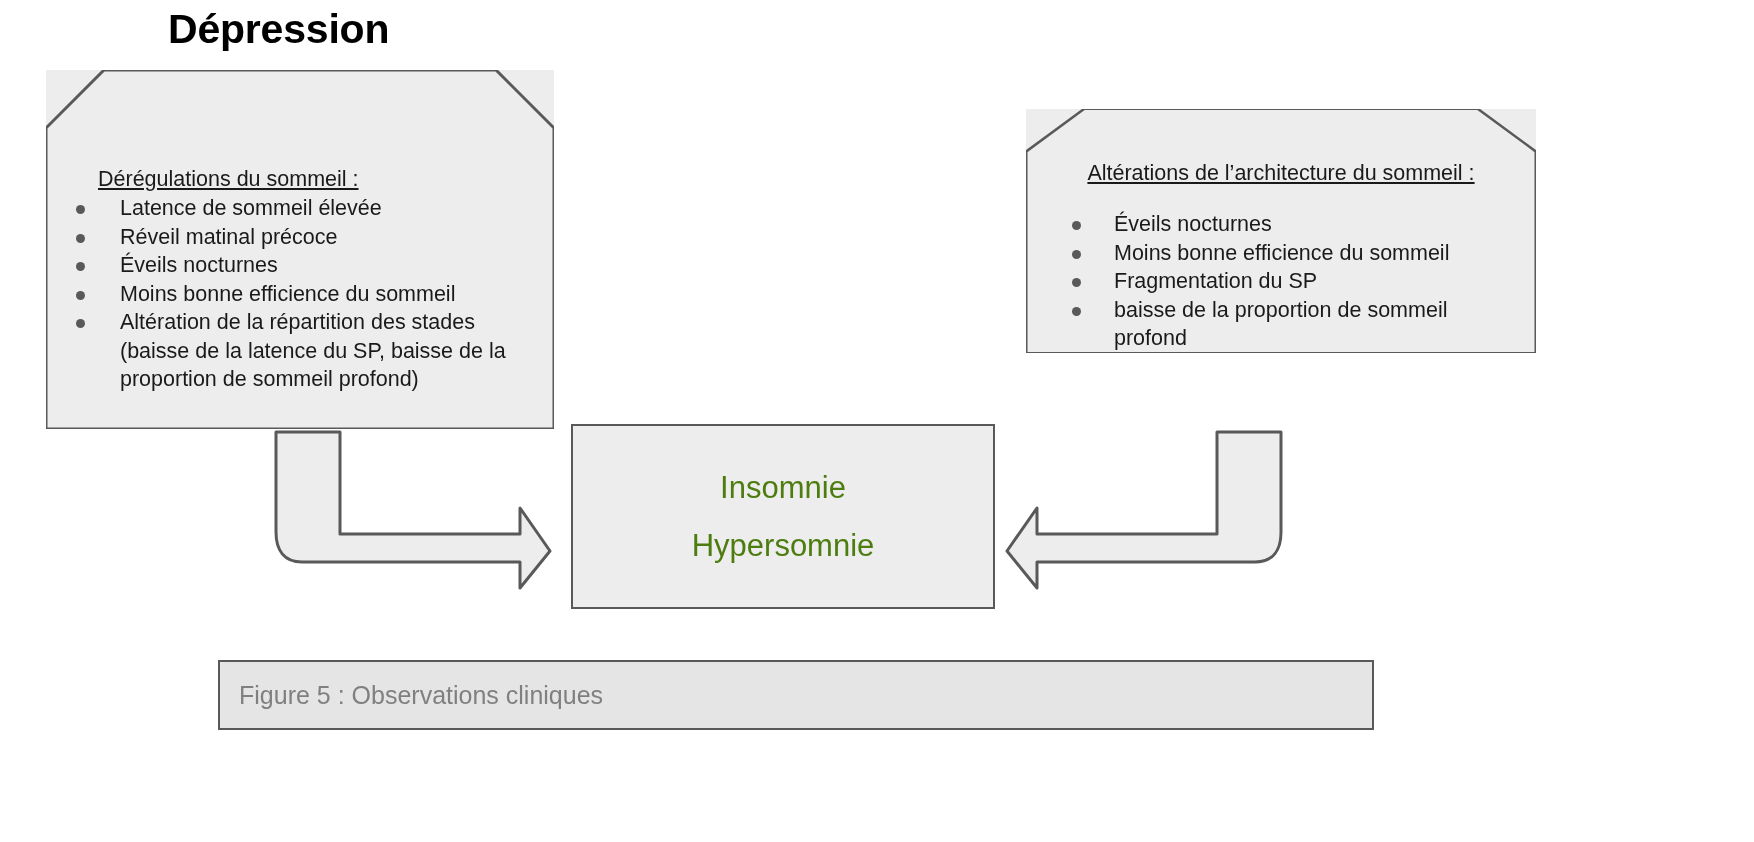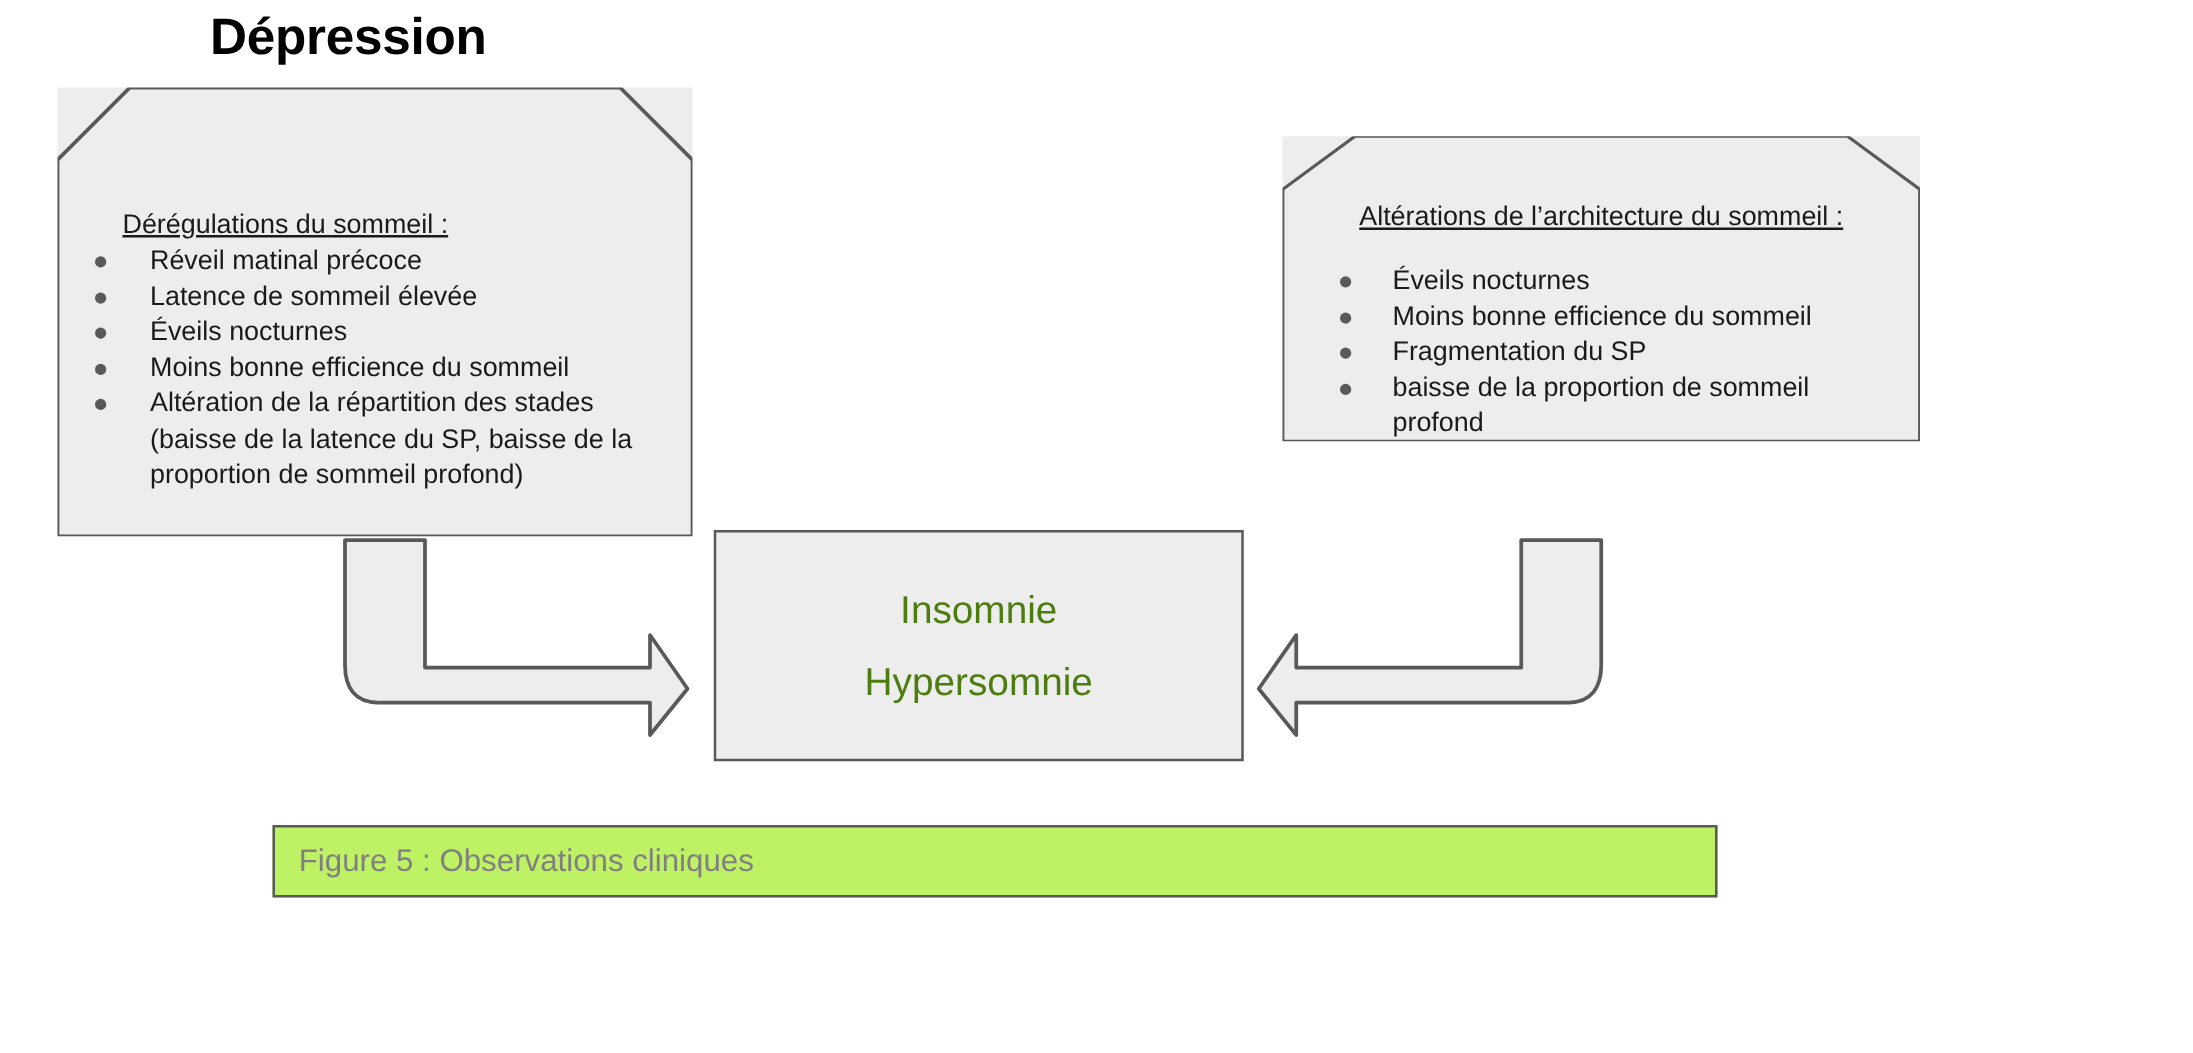--- a/index.html
+++ b/index.html
@@ -174,24 +174,24 @@
     width: 290px;
     height: 160px;
   }
 
   
   #caption-box {
     position: absolute;
     left: 218px;
     top: 660px;
     width: 1156px;
-    height: 58px;
+    height: 70px;
     border: 2px solid #595959;
     box-sizing: border-box;
-    background: #bef264;
+    background: #e5e5e5;
     display: flex;
     align-items: center;
   }
   #caption-text {
     font-size: 25px;
     color: #808080;
     padding-left: 19px;
     line-height: 30px;
   }
 </style>
@@ -208,25 +208,25 @@
       <polygon points="0,58 58,0 450,0 508,58 508,359 0,359" fill="#ededed" stroke="#595959" stroke-width="3"></polygon>
     </svg>
     <div class="pent-content">
       <div style="position:absolute; left:0; top:95px; width:100%;">
         <span class="sub-title">Dérégulations du sommeil :</span>
       </div>
       <div class="list-wrap">
         <ul class="bullets">
           <li>
             <span class="dot"></span>
+            <span>Latence de sommeil élevée</span>
+          </li>
+          <li>
+            <span class="dot"></span>
             <span>Réveil matinal précoce</span>
-          </li>
-          <li>
-            <span class="dot"></span>
-            <span>Latence de sommeil élevée</span>
           </li>
           <li>
             <span class="dot"></span>
             <span>Éveils nocturnes</span>
           </li>
           <li>
             <span class="dot"></span>
             <span>Moins bonne efficience du sommeil</span>
           </li>
           <li>

